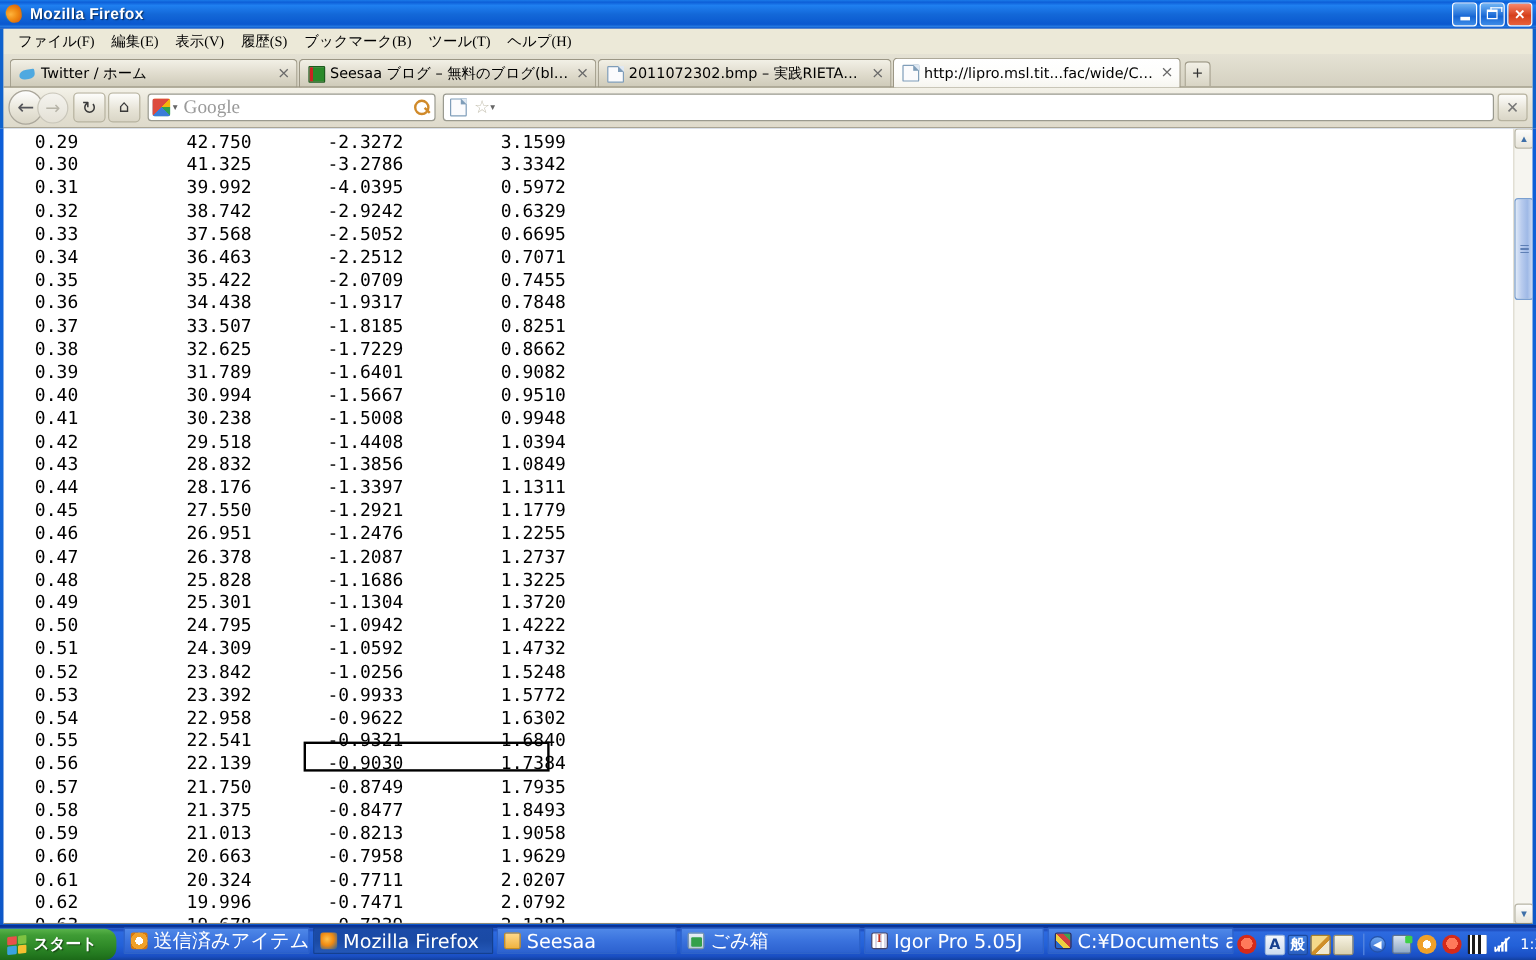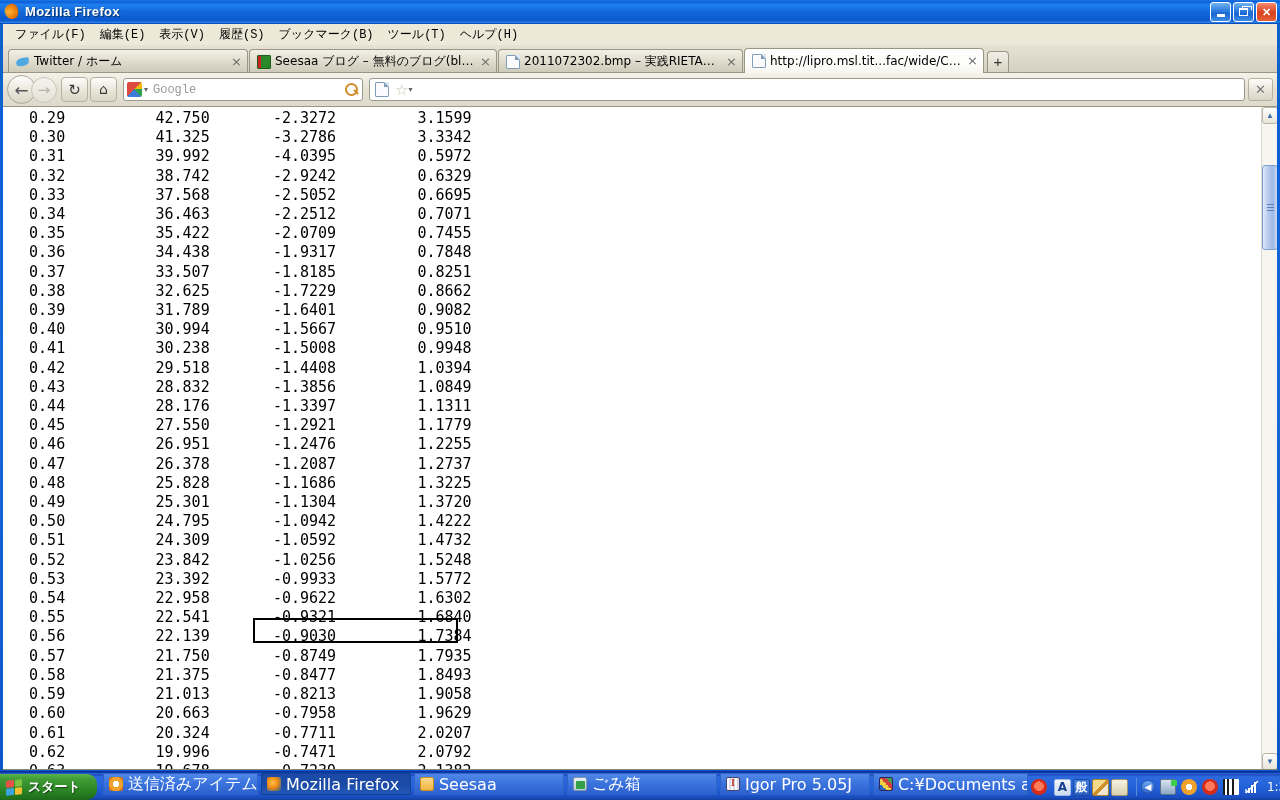--- a/index.html
+++ b/index.html
@@ -91,21 +91,21 @@
   .menubar {
     height: 21px;
     display: flex; align-items: center;
     padding-left: 5px;
     background: #ece9d8;
     font-size: 12px; color: #000;
   }
   .menuitem {
     padding: 2px 7px 2px 7px;
     font-size: 12px;
-    font-family: Liberation Mono, monospace;
+    font-family: Liberation Serif, serif;
     white-space: nowrap;
     cursor: default;
     text-align: right;
   }
 
   
   .tabstrip {
     height: 28px;
     display: flex; align-items: flex-end;
     background: linear-gradient(180deg,#e5e2d4,#d4d0c0);
@@ -218,21 +218,21 @@
   }
   .g-icon{
     width:15px;height:15px;flex:0 0 auto;margin-right:2px;
     background:
       linear-gradient(135deg,#dd4b3e 0 50%, transparent 50%),
       linear-gradient(45deg,#3b7dd8 0 50%, transparent 50%),
       linear-gradient(180deg,#f2b50d 0 50%, #30a14e 50%);
     border-radius:2px;
   }
   .dropcaret{ font-size:8px;color:#666;margin-right:5px; }
-  .searchplace{ color:#9a9a9a;font-size:12px;flex:1 1 auto; font-family:Liberation Mono, monospace;}
+  .searchplace{ color:#9a9a9a;font-size:16px;flex:1 1 auto; font-family:Liberation Serif, serif;}
   .magnifier{
     width:15px;height:15px;flex:0 0 auto;position:relative;
   }
   .magnifier:before{
     content:"";position:absolute;left:1px;top:1px;width:9px;height:9px;
     border:2px solid #d08a2a;border-radius:50%;
   }
   .magnifier:after{
     content:"";position:absolute;left:9px;top:9px;width:6px;height:2px;
     background:#d08a2a;transform:rotate(45deg);

